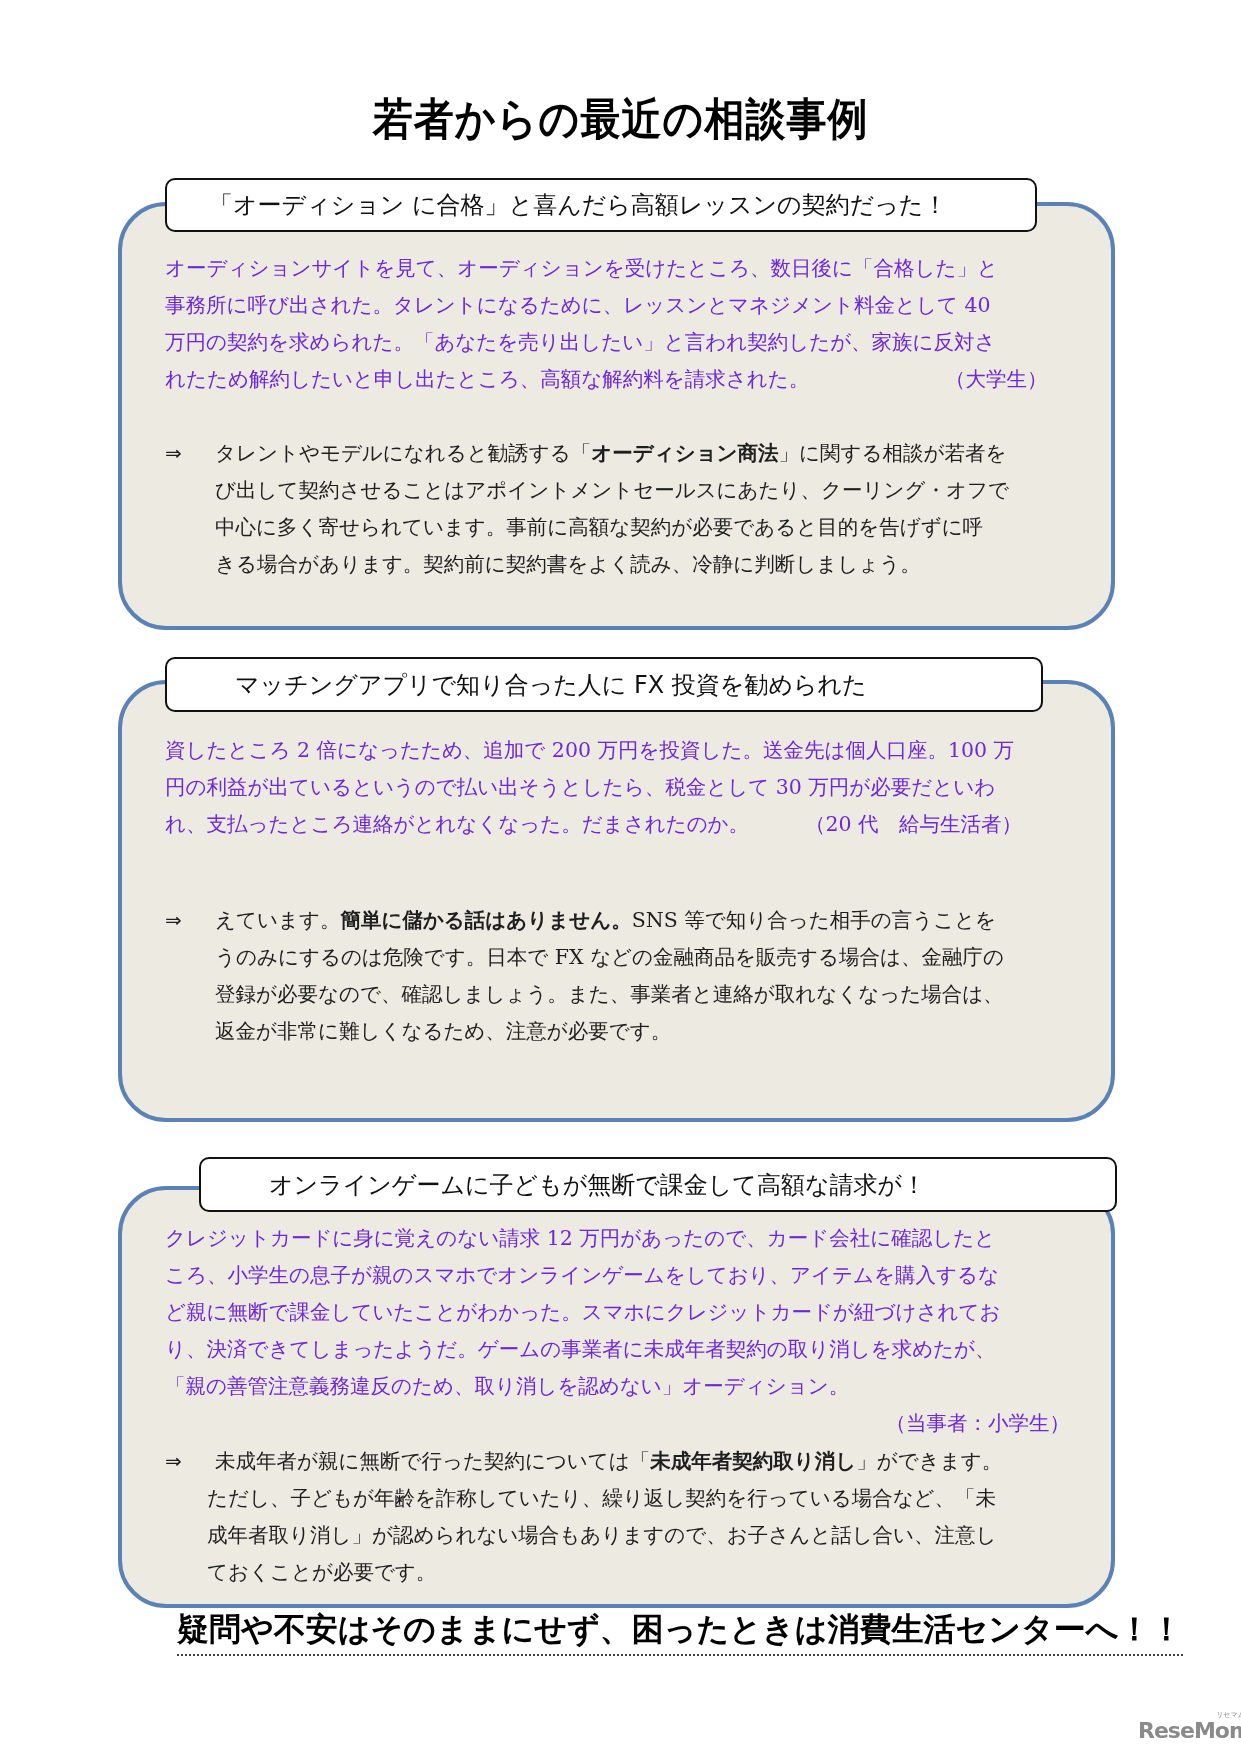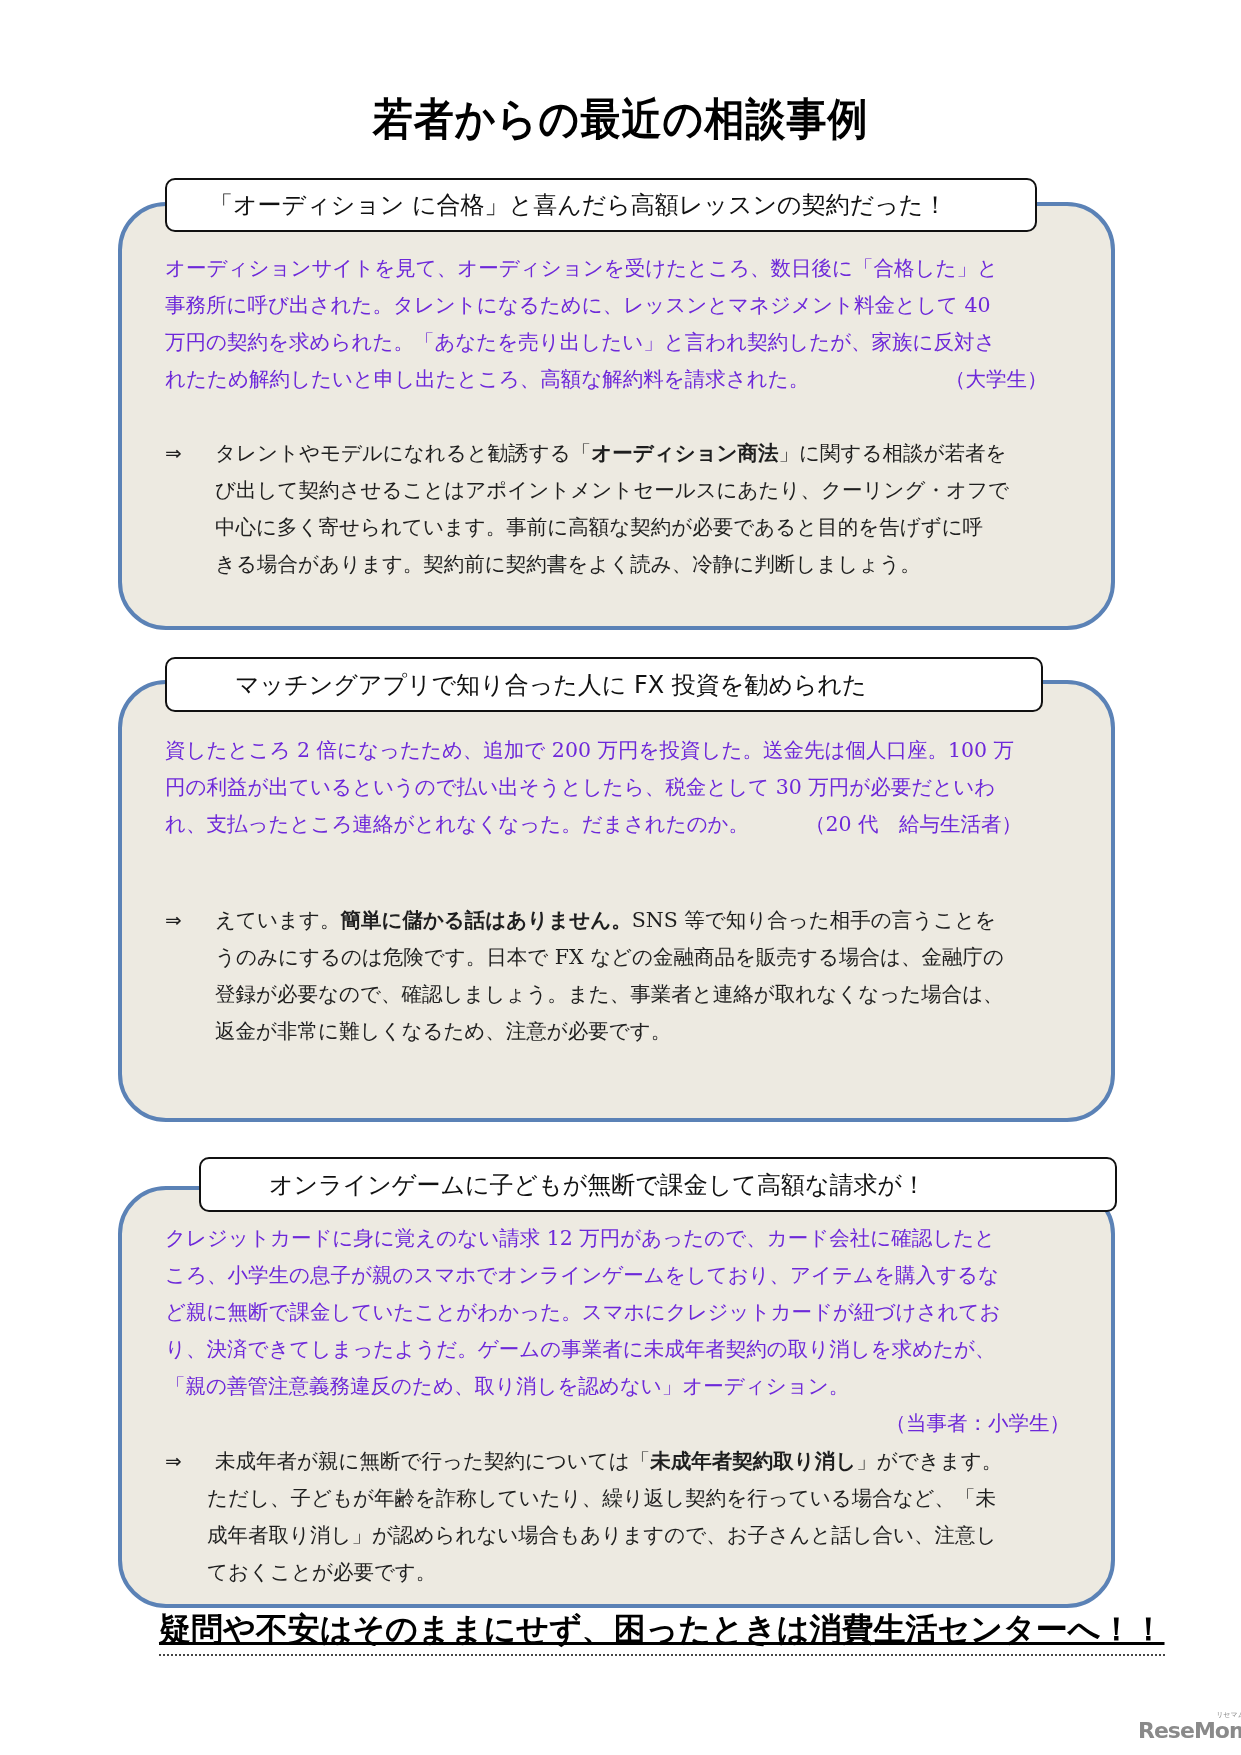--- a/index.html
+++ b/index.html
@@ -16,23 +16,23 @@
                 font-size:24px; color:#111; display:flex; align-items:center; }
   .para { position:absolute; font-size:20.5px; line-height:37px; color:#6d28d9;
           text-align:justify; }
   .para .line { display:block; white-space:nowrap; }
   .advice { position:absolute; font-size:20.5px; line-height:37px; color:#1e1e1e; }
   .advice .arrow { position:absolute; left:0; top:0; font-family:"DejaVu Sans",sans-serif; font-size:20px; }
   .advice .body { position:absolute; left:50px; top:0; }
   .advice .line { display:block; white-space:nowrap; }
   .bold { font-family:"DejaVu Sans","Liberation Sans",sans-serif; font-weight:bold; }
   .right { text-align:right; }
-  .footer { position:absolute; left:159px; top:1608px; font-family:"DejaVu Sans","Liberation Sans",sans-serif;
+  .footer { position:absolute; left:177px; top:1608px; font-family:"DejaVu Sans","Liberation Sans",sans-serif;
             font-weight:bold; font-size:32px; color:#000; letter-spacing:0px;
-            border-bottom:2px dotted #444; padding-bottom:2px; white-space:nowrap;text-decoration:underline; }
+            border-bottom:2px dotted #444; padding-bottom:2px; white-space:nowrap; }
   .logo { position:absolute; left:1138px; top:1718px; font-family:"DejaVu Sans","Liberation Sans",sans-serif;
           font-weight:bold; font-size:22px; color:#8a8a8a; letter-spacing:-1px; }
   .logo small { position:absolute; right:6px; top:-8px; font-size:7px; letter-spacing:0; font-weight:normal; }
 </style>
 </head>
 <body>
 
 <div class="title">若者からの最近の相談事例</div>
 
 <div>

